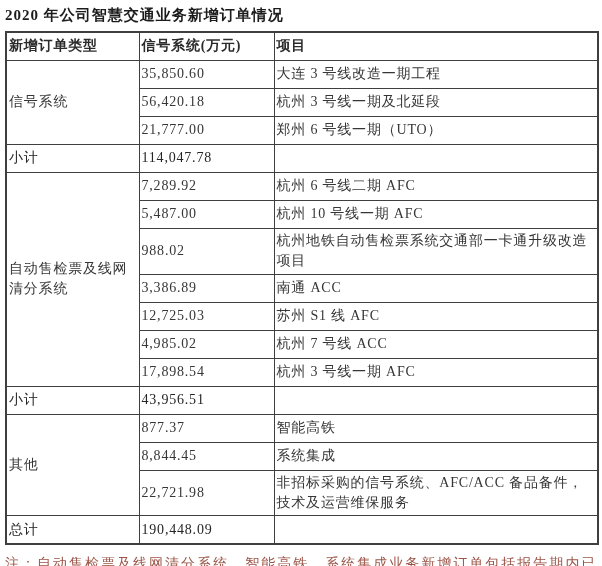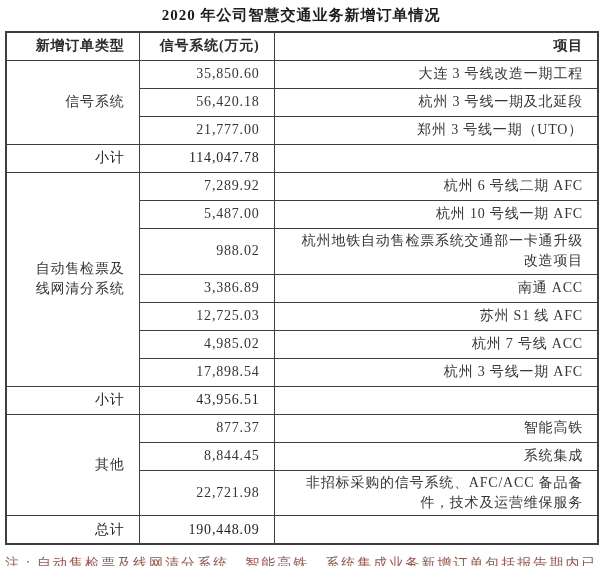--- a/index.html
+++ b/index.html
@@ -5,39 +5,38 @@
   html,body{margin:0;padding:0;}
   body{
     width:602px;height:566px;
     background:#ffffff;
     font-family:"Liberation Serif","DejaVu Serif",serif;
     color:#363636;
     overflow:hidden;
   }
   .page{padding:4px 5px 0 5px;}
   .title{
-    text-align:center;
     font-weight:bold;
     font-size:15px;
     color:#1c1c1c;
     letter-spacing:1px;
     margin:2px 0 6px 0;
   }
   table.orders{
     border-collapse:collapse;
     width:592px;
     table-layout:fixed;
     font-size:14px;
   }
   table.orders td, table.orders th{
     border:1px solid #3f3f3f;
-    padding:2px 14px;
+    padding:2px 2px;
     height:23px;
     vertical-align:middle;
-    text-align:right;
+    text-align:left;
     letter-spacing:0.8px;
     line-height:1.45;
     overflow:hidden;
   }
   table.orders{border:2px solid #3f3f3f;}
   col.c1{width:133px;}
   col.c2{width:135px;}
   col.c3{width:324px;}
   th{font-weight:bold;color:#2b2b2b;font-size:14px;}
   td.cat{vertical-align:middle;letter-spacing:2px;}
@@ -76,21 +75,21 @@
       <td class="cat" rowspan="3">信号系统</td>
       <td class="amt">35,850.60</td>
       <td>大连 3 号线改造一期工程</td>
     </tr>
     <tr>
       <td class="amt">56,420.18</td>
       <td>杭州 3 号线一期及北延段</td>
     </tr>
     <tr>
       <td class="amt">21,777.00</td>
-      <td>郑州 3 号线一期（UTO）</td>
+      <td>郑州 6 号线一期（UTO）</td>
     </tr>
     <tr>
       <td class="bold">小计</td>
       <td class="amt bold">114,047.78</td>
       <td></td>
     </tr>
 
     <tr>
       <td class="cat" rowspan="7">自动售检票及线网清分系统</td>
       <td class="amt">7,289.92</td>

